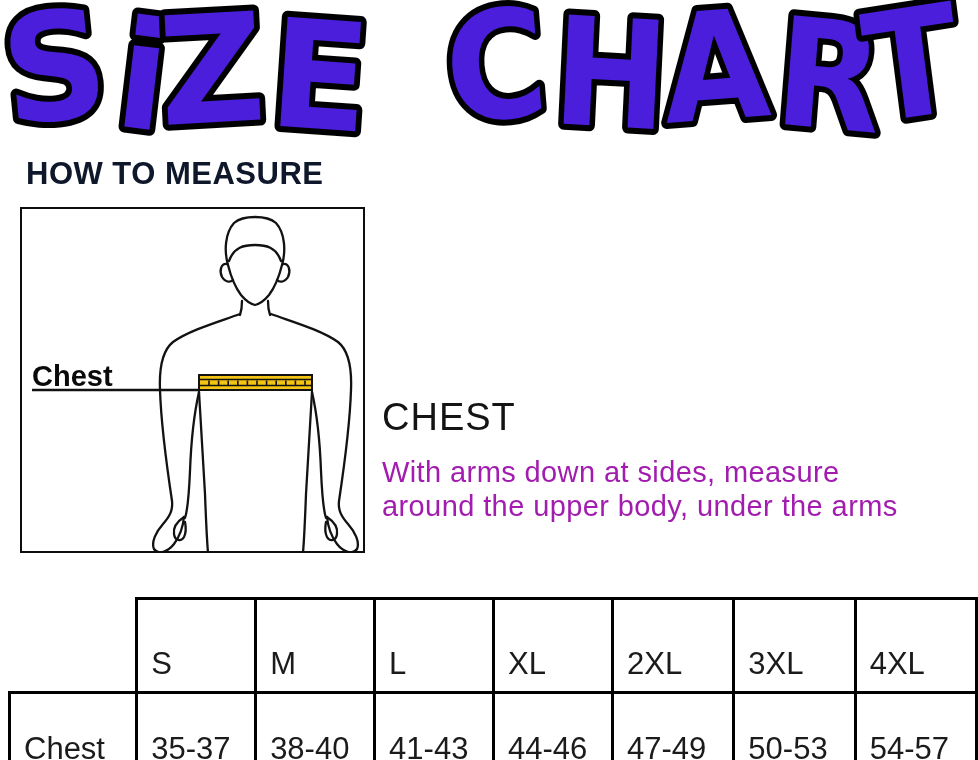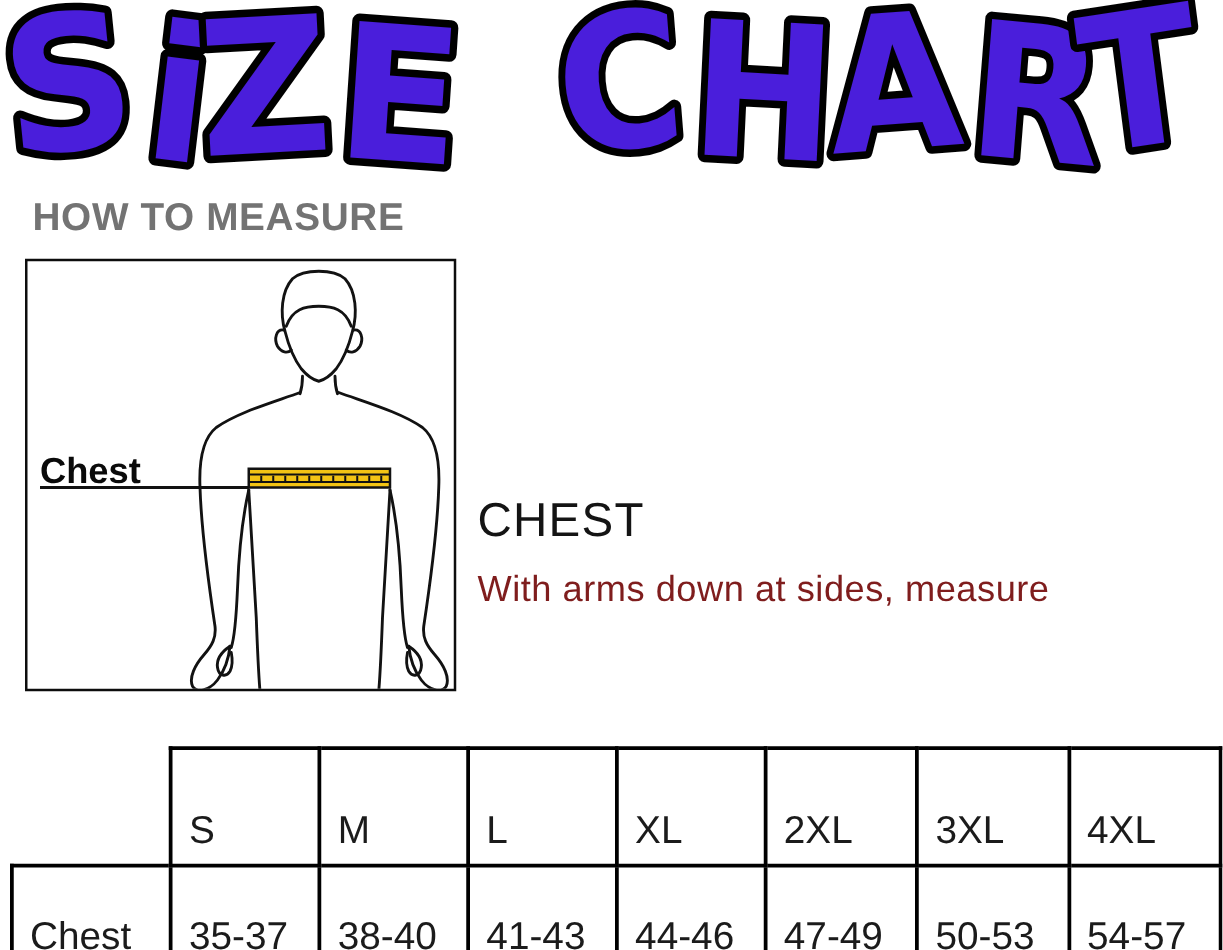--- a/index.html
+++ b/index.html
@@ -15,37 +15,37 @@
     font-size:150px;
     stroke:#000000;
     stroke-width:12px;
     paint-order:stroke fill;
     stroke-linejoin:round;
   }
 
   
   #how-heading{
     position:absolute;left:26px;top:156px;margin:0;
-    font-size:31px;font-weight:700;letter-spacing:.5px;color:#737373;
+    font-size:31px;font-weight:700;letter-spacing:.5px;color:#0f172a;
   }
 
   
   #figure-box{
     position:absolute;left:20px;top:207px;width:341px;height:342px;
     border:2px solid #0d0d0d;background:#fff;
   }
   #figure-svg{position:absolute;left:0;top:0;width:100%;height:100%;}
   .outline{fill:none;stroke:#121212;stroke-width:2.3;stroke-linecap:round;stroke-linejoin:round;}
   .tape-line{stroke:#121212;stroke-width:1.6;}
   .chest-label{font-family:"Liberation Sans",sans-serif;font-size:29px;font-weight:700;fill:#0a0a0a;}
 
   
   #instructions{position:absolute;left:382px;top:396px;width:596px;}
   #instr-heading{margin:0;font-size:38px;font-weight:400;letter-spacing:1px;color:#141414;}
-  #instruction-body{margin-top:16px;font-size:29px;line-height:34px;letter-spacing:.4px;color:#7f1d1d;}
+  #instruction-body{margin-top:16px;font-size:29px;line-height:34px;letter-spacing:.4px;color:#a21caf;}
 
   
   #size-table{
     position:absolute;left:8px;top:597px;
     border-collapse:collapse;table-layout:fixed;
   }
   #size-table td{
     width:120px;border:3px solid #000;
     vertical-align:bottom;padding:0 0 9px 13px;
     font-size:31px;color:#1b1b1b;background:#fff;
@@ -111,20 +111,21 @@
 
       <text class="chest-label" x="10" y="177">Chest</text>
       <line x1="10" y1="181" x2="177" y2="181" stroke="#121212" stroke-width="2.4"></line>
     </svg>
   </div>
 
   <div id="instructions">
     <h2 id="instr-heading">CHEST</h2>
     <div id="instruction-body">
         <div>With arms down at sides, measure</div>
+        <div>around the upper body, under the arms</div>
       </div>
   </div>
 
   <table id="size-table">
     <colgroup>
       <col style="width:120px">
         <col style="width:120px">
         <col style="width:120px">
       <col style="width:120px">
         <col style="width:120px">

